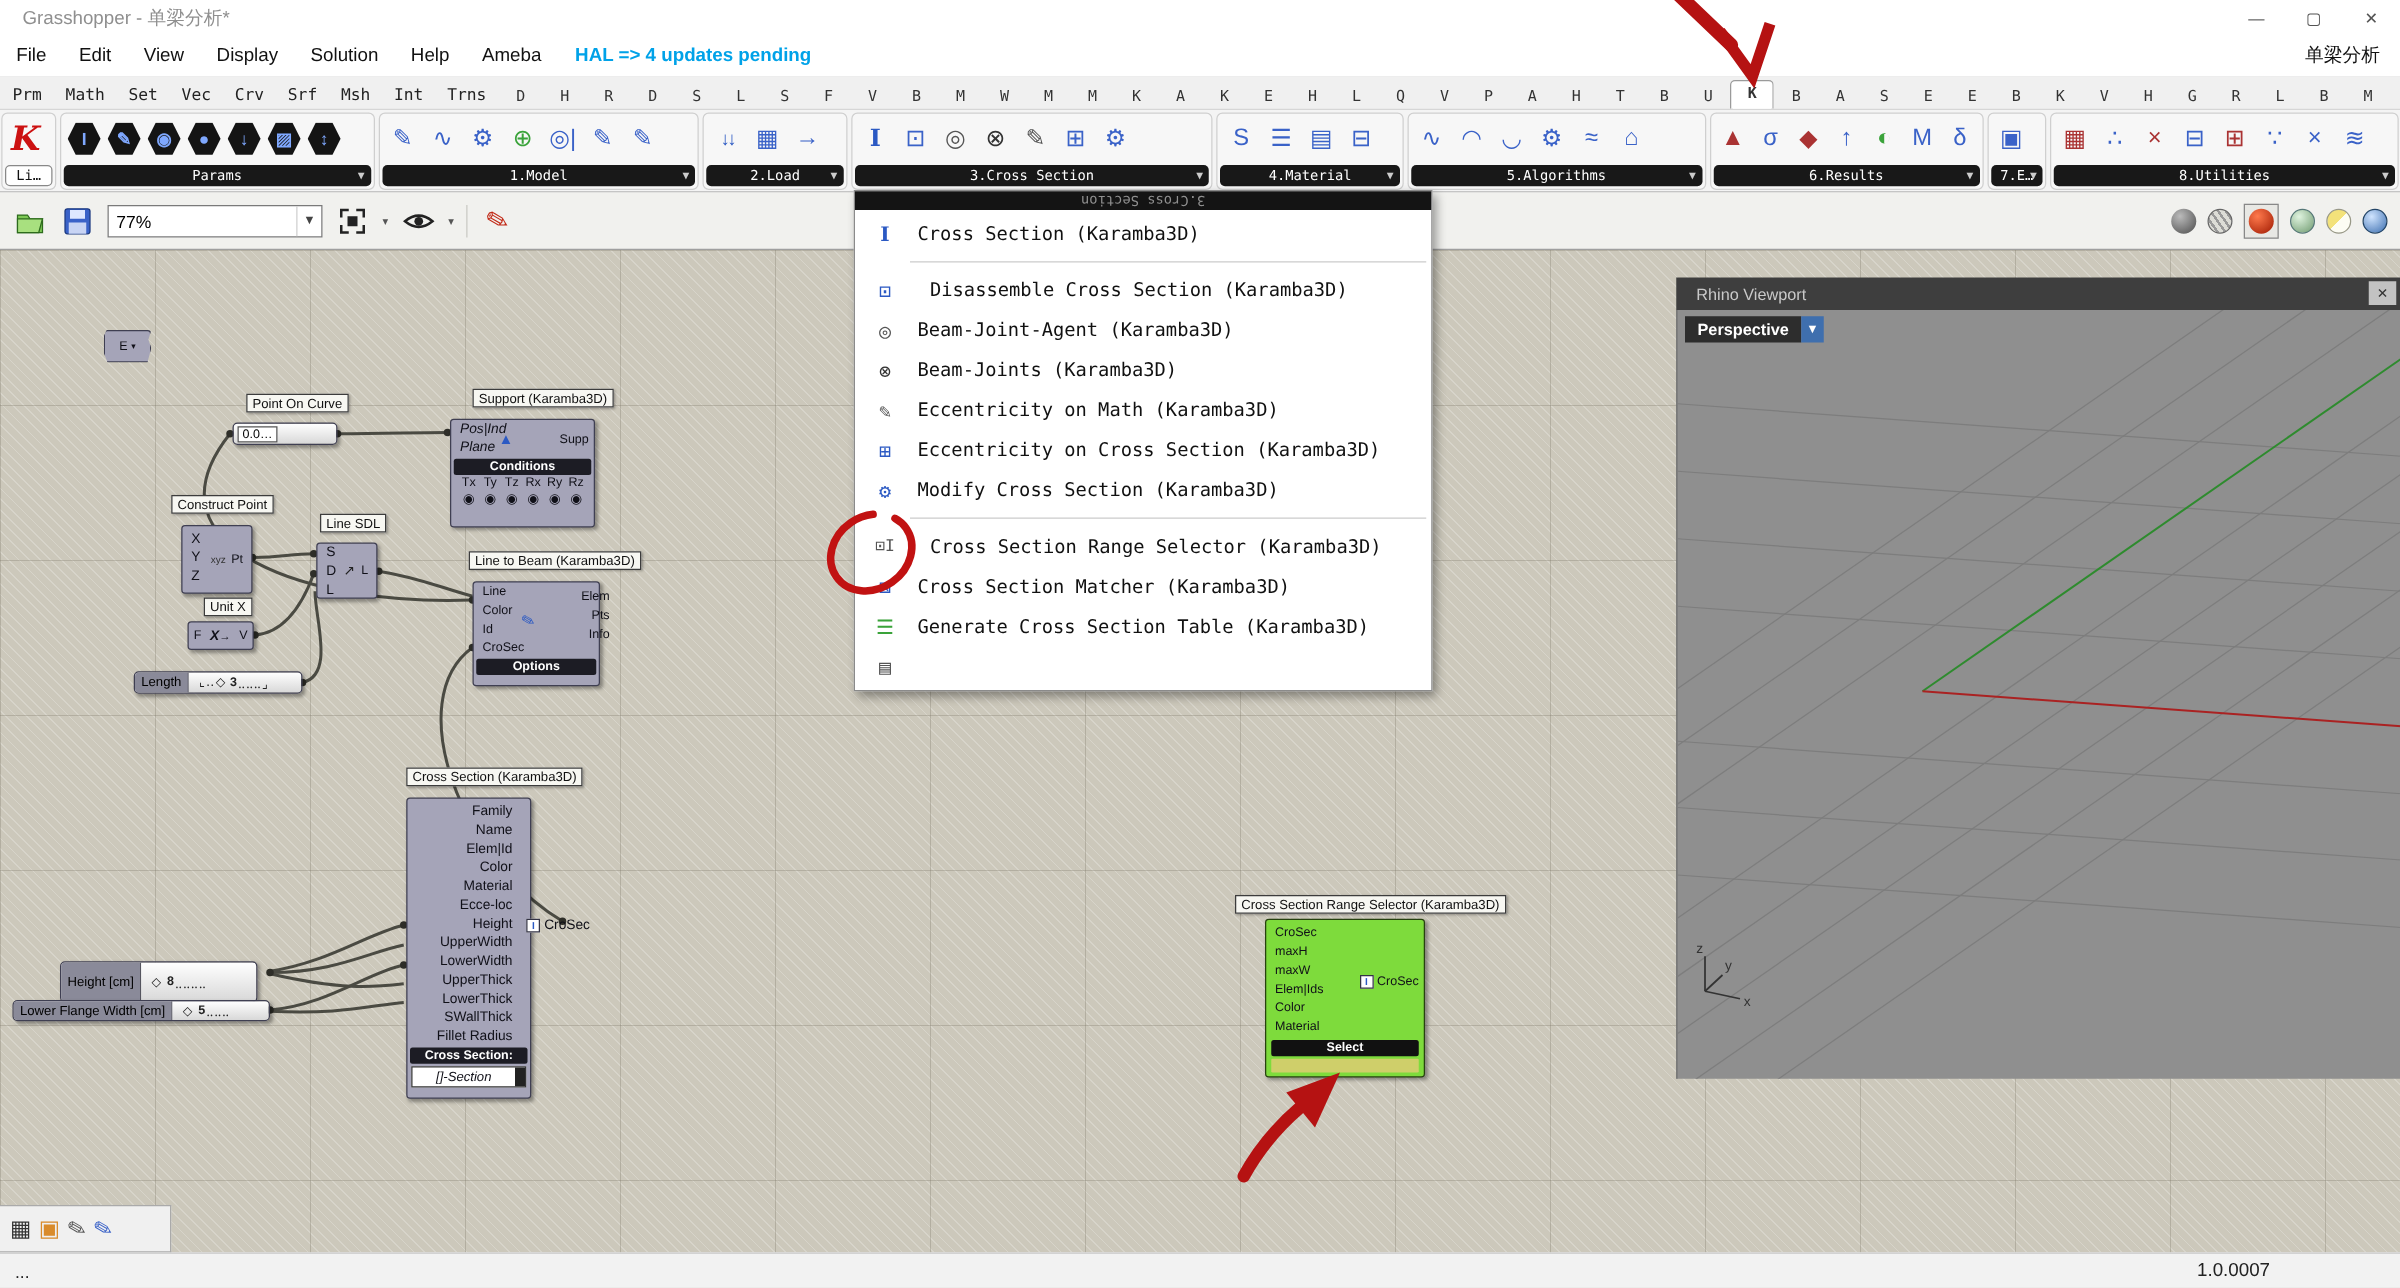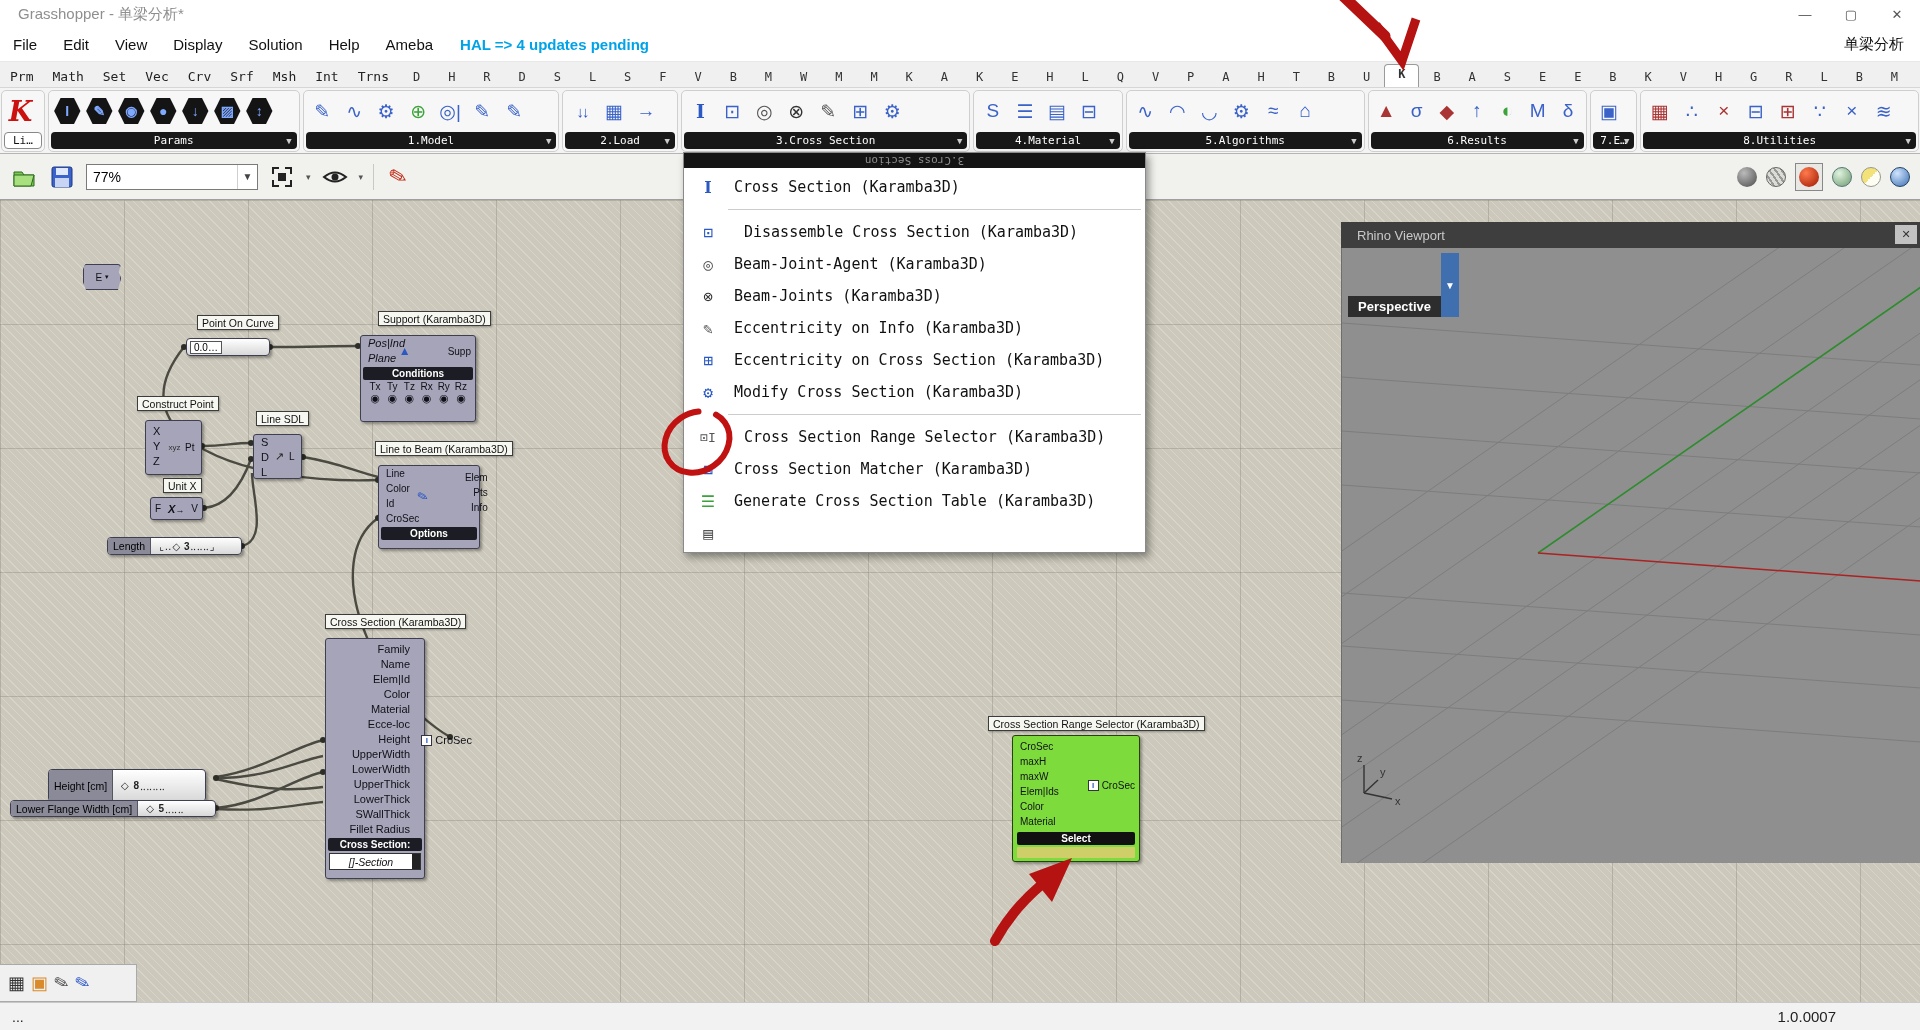--- a/index.html
+++ b/index.html
@@ -128,33 +128,33 @@
 
   
   .vp-panel { position:absolute; left:1341px; top:222px; width:579px; height:641px; z-index:10; }
   .vp-header { height:26px; background:#3e3e3e; color:#c9c9c9; font-size:13px; display:flex;
                align-items:center; padding-left:16px; position:relative; }
   .vp-close { position:absolute; right:3px; top:3px; width:22px; height:19px; background:#c2c2c2;
               color:#333; font-size:11px; display:flex; align-items:center; justify-content:center; }
   .vp-body { height:615px; background:#8f8f8f; position:relative; border-left:1px solid #6e6e6e; }
   .vp-mode { position:absolute; left:6px; top:5px; display:flex; z-index:5; }
   .vp-mode .mlabel { background:#2d2d2d; color:#ffffff; font-weight:bold; font-size:13px;
-                     padding:3px 10px;margin-top:43px; }
+                     padding:3px 10px; }
   .vp-mode .marr { background:#3f6fae; color:#ffffff; width:18px; display:flex; align-items:center;
                    justify-content:center; font-size:10px; }
 
   
   .mini-toolbar { position:absolute; left:0; top:964px; width:137px; height:38px; background:#f0f0f0;
                   border:1px solid #aaaaaa; border-left:none; display:flex; align-items:center;
                   gap:6px; padding:0 8px; z-index:6; }
   .mini-toolbar span { font-size:18px; }
   .statusbar { position:absolute; left:0; top:1002px; width:1920px; height:28px; background:#f2f2f2;
                border-top:1px solid #c8c8c8; display:flex; align-items:center; z-index:6; }
   .status-left { padding-left:12px; font-size:14px; color:#222; }
-  .status-right { position:absolute; right:84px; font-size:15px; color:#222; }
+  .status-right { position:absolute; right:104px; font-size:15px; color:#222; }
 
   .annotations { position:absolute; left:0; top:0; width:1920px; height:1030px; z-index:100;
                  pointer-events:none; }
 </style>
 </head>
 <body>
 
 <div class="titlebar">
   <span class="title-text">Grasshopper - 单梁分析*</span>
   <div class="win-btns">
@@ -722,21 +722,21 @@
       <div class="menu-row">
         <span class="mi-icon" style="color: rgb(85, 85, 85);">◎</span>
         <span class="mi-label">Beam-Joint-Agent (Karamba3D)</span>
       </div>
       <div class="menu-row">
         <span class="mi-icon" style="color: rgb(51, 51, 51);">⊗</span>
         <span class="mi-label">Beam-Joints (Karamba3D)</span>
       </div>
       <div class="menu-row">
         <span class="mi-icon" style="color: rgb(85, 85, 85);">✎</span>
-        <span class="mi-label">Eccentricity on Info (Karamba3D)</span>
+        <span class="mi-label">Eccentricity on Math (Karamba3D)</span>
       </div>
       <div class="menu-row">
         <span class="mi-icon">⊞</span>
         <span class="mi-label">Eccentricity on Cross Section (Karamba3D)</span>
       </div>
       <div class="menu-row">
         <span class="mi-icon">⚙</span>
         <span class="mi-label">Modify Cross Section (Karamba3D)</span>
       </div>
       <div class="menu-sep"></div>

